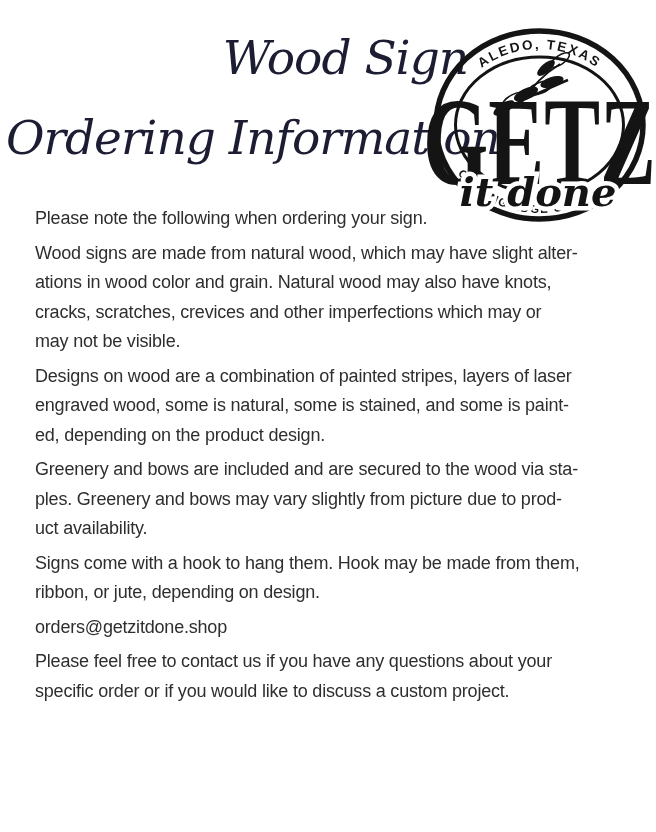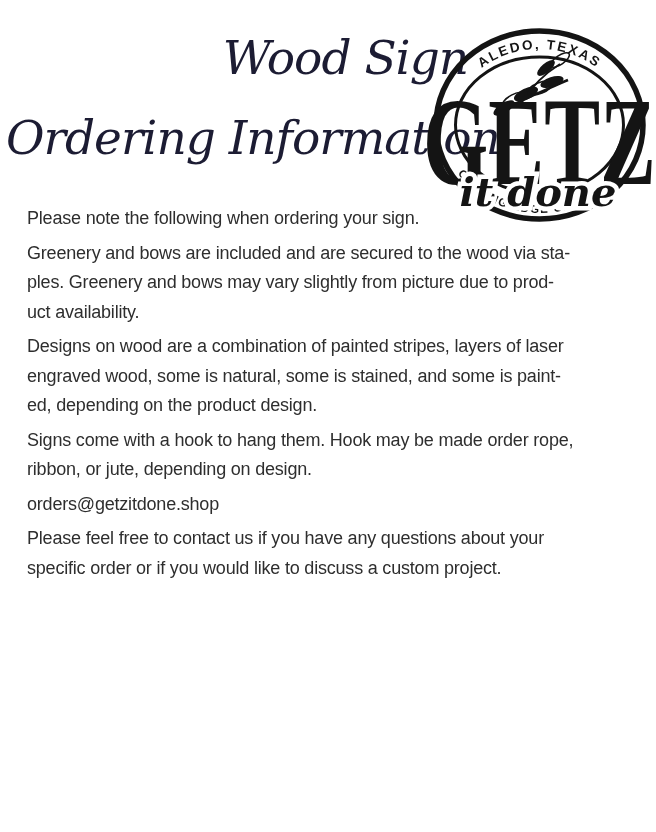--- a/index.html
+++ b/index.html
@@ -64,21 +64,21 @@
 
   
   .body-text {
     position: absolute;
     top: 204px;
     left: 27px;
     width: 625px;
     color: #2e2e2e;
   }
   .body-text p {
-    margin: 0 0 5px 0;
+    margin: 0 0 5px 8px;
     font-size: 18px;
     letter-spacing: -0.2px;
     line-height: 29.5px;
     white-space: pre;
   }
 </style>
 </head>
 <body>
 
 <div class="page">
@@ -116,26 +116,30 @@
       <ellipse rx="11" ry="4.5" transform="translate(64,8) rotate(-35)" fill="none" stroke="#141414" stroke-width="1.5"></ellipse>
     </g>
 
     <text class="brand-name" x="131.5" y="162" text-anchor="middle" textLength="233" lengthAdjust="spacingAndGlyphs">GETZ</text>
 
     <text class="tagline" x="130" y="184" text-anchor="middle">it done</text>
   </svg>
 
   <main class="body-text">
     <p>Please note the following when ordering your sign.</p>
+    <p>Wood signs are made from natural wood, which may have slight alter-
+ations in wood color and grain. Natural wood may also have knots,
+cracks, scratches, crevices and other imperfections which may or
+may not be visible.</p>
+    <p>Designs on wood are a combination of painted stripes, layers of laser
+engraved wood, some is natural, some is stained, and some is paint-
+ed, depending on the product design.</p>
     <p>Greenery and bows are included and are secured to the wood via sta-
 ples. Greenery and bows may vary slightly from picture due to prod-
 uct availability.</p>
-    <p>Designs on wood are a combination of painted stripes, layers of laser
-engraved wood, some is natural, some is stained, and some is paint-
-ed, depending on the product design.</p>
-    <p>Signs come with a hook to hang them. Hook may be made order rope,
+    <p>Signs come with a hook to hang them. Hook may be made from them,
 ribbon, or jute, depending on design.</p>
     <p>orders@getzitdone.shop</p>
     <p>Please feel free to contact us if you have any questions about your
 specific order or if you would like to discuss a custom project.</p>
   </main>
 
 </div>
 
 </body></html>

